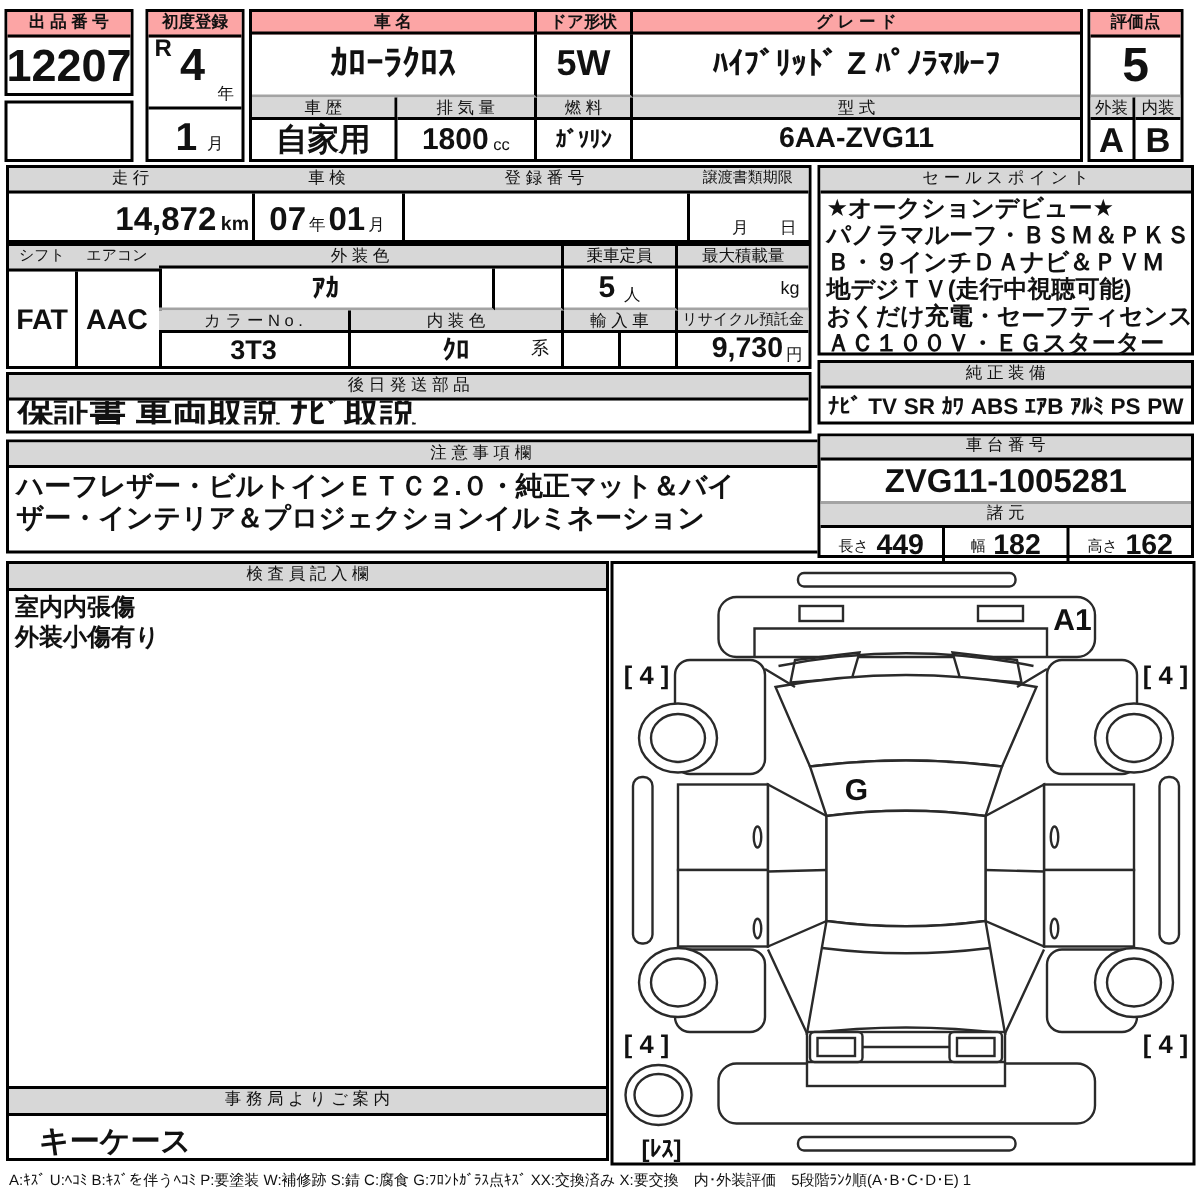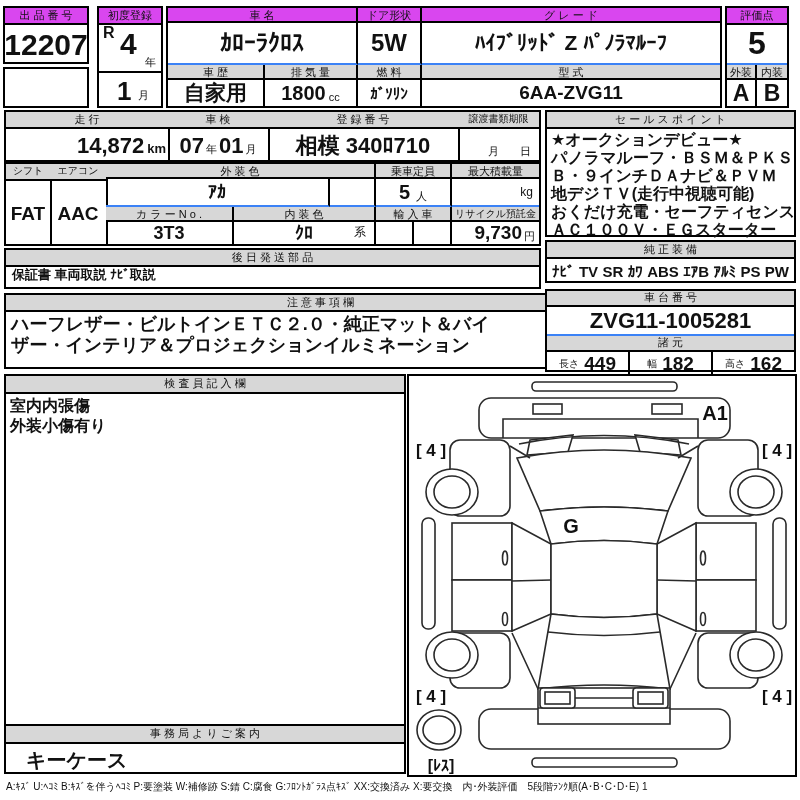--- a/index.html
+++ b/index.html
@@ -2,24 +2,24 @@
 <html><head>
 <meta charset="utf-8">
 <style>
   html,body{margin:0;padding:0;background:#fff;}
   #sheet{position:relative;width:800px;height:800px;background:#fff;color:#111;
          font-family:"Liberation Sans","DejaVu Sans",sans-serif;overflow:hidden;}
   .box{position:absolute;border:2px solid #000;background:#fff;box-sizing:border-box;}
   .abs{position:absolute;box-sizing:border-box;}
   .hd{background:#d7d7d7;font-size:11px;line-height:14px;height:15px;text-align:center;
       border-bottom:2px solid #000;overflow:hidden;white-space:nowrap;}
-  .hd1{background:#d946ef;}
+  .hd1{background:#fca5a5;font-weight:bold;}
   .vc{display:flex;align-items:center;justify-content:center;font-weight:700;overflow:hidden;white-space:nowrap;}
   .br{border-right:2px solid #000;}
-  .bb{border-bottom:2px solid #3b82f6;}
+  .bb{border-bottom:2px solid #a3a3a3;}
   .u{font-weight:400;}
   .col{position:absolute;top:0;bottom:0;}
   svg text{font-family:"Liberation Sans","DejaVu Sans",sans-serif;font-weight:700;fill:#111;}
 </style>
 </head>
 <body>
 
 <div id="sheet">
 
   <div class="box" style="left:3px;top:6px;width:86px;height:58px">
@@ -86,21 +86,20 @@
       <div class="hd">車 検</div>
       <div class="vc" style="height:33px">
         <span style="font-size:22px">07</span>
         <span class="u" style="font-size:11px;margin:8px 2px 0">年</span>
         <span style="font-size:22px">01</span>
         <span class="u" style="font-size:11px;margin:8px 0 0 2px">月</span>
       </div>
     </div>
     <div class="col br" style="left:262px;width:190px">
       <div class="hd">登 録 番 号</div>
-      <div class="vc" style="height:33px;font-size:22px">相模 340ﾛ710</div>
     </div>
     <div class="col" style="left:452px;right:0">
       <div class="hd" style="font-size:10px">譲渡書類期限</div>
       <div class="abs" style="left:0;right:0;bottom:2px;height:14px">
         <span class="abs" style="left:30px;font-size:11px">月</span>
         <span class="abs" style="right:8px;font-size:11px">日</span>
       </div>
     </div>
   </div>
 
@@ -142,21 +141,21 @@
       <div class="abs br" style="left:308px;top:58px;width:38px;height:22px"></div>
       <div class="abs vc" style="left:346px;top:58px;right:0;height:22px;justify-content:flex-end;padding-right:4px">
         <span style="font-size:19px">9,730</span>
         <span class="u" style="font-size:11px;margin:6px 0 0 2px">円</span>
       </div>
     </div>
   </div>
 
   <div class="box" style="left:4px;top:248px;width:537px;height:41px">
     <div class="hd">後 日 発 送 部 品</div>
-    <div class="vc" style="height:16px;justify-content:flex-start;padding-left:6px;font-size:13px">保証書 車両取説 ﾅﾋﾞ取説</div>
+    <div class="vc" style="height:16px;justify-content:flex-start;padding-left:6px;font-size:24px">保証書 車両取説 ﾅﾋﾞ取説</div>
   </div>
 
   <div class="box" style="left:545px;top:110px;width:251px;height:127px">
     <div class="hd">セ ー ル ス ポ イ ン ト</div>
     <div style="padding:2px 4px;font-weight:700;font-size:16px;line-height:18px;white-space:nowrap">
       <div>★オークションデビュー★</div>
       <div>パノラマルーフ・ＢＳＭ＆ＰＫＳ</div>
       <div>Ｂ・９インチＤＡナビ＆ＰＶＭ</div>
       <div>地デジＴＶ(走行中視聴可能)</div>
       <div>おくだけ充電・セーフティセンス</div>

